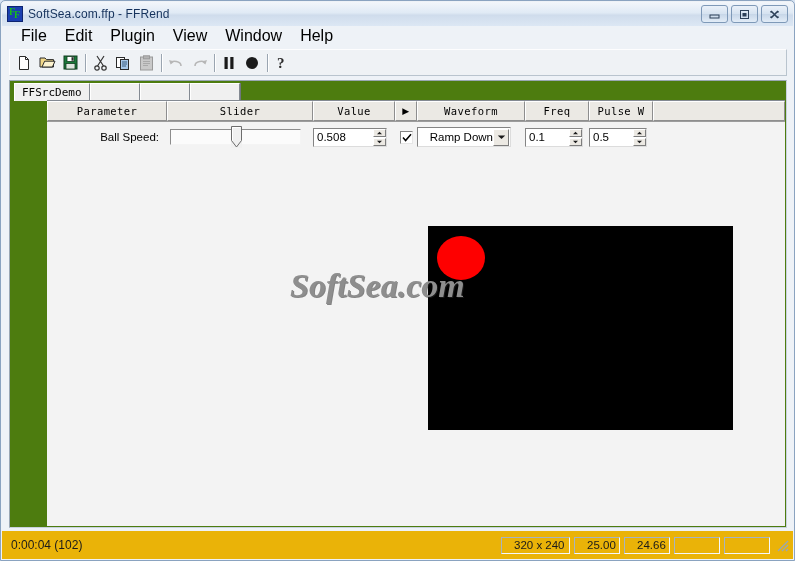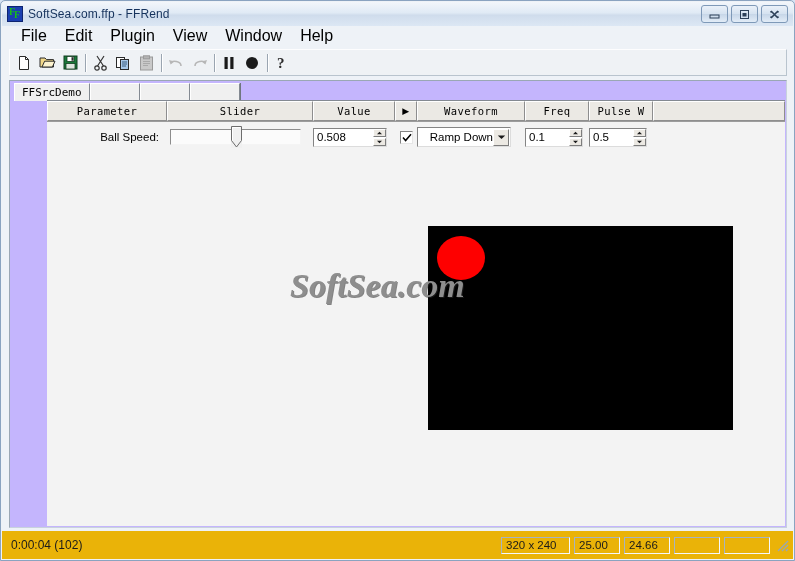--- a/index.html
+++ b/index.html
@@ -72,21 +72,21 @@
   .tb{
     width:22px;height:21px;margin-right:1px;
     display:flex;align-items:center;justify-content:center;flex:none;
   }
   .tbsep{width:7px;height:18px;flex:none;position:relative;}
   .tbsep:before{content:"";position:absolute;left:3px;top:0;width:1px;height:18px;background:#9aa5b1;}
   .tbsep:after{content:"";position:absolute;left:4px;top:0;width:1px;height:18px;background:#ffffff;}
   
   .client{
     position:absolute;left:8px;top:79px;width:778px;height:448px;
-    background:#c4b5fd;
+    background:#4d7c0f;
     border:1px solid #9aa7b4;
     border-right-color:#c8d2dd;border-bottom-color:#c8d2dd;
     box-sizing:border-box;
   }
   .tabstrip{
     position:absolute;left:0;top:0;width:100%;height:20px;
     display:flex;align-items:flex-end;padding-left:4px;box-sizing:border-box;
   }
   .tab{
     height:18px;background:#f0f0f0;
@@ -210,21 +210,21 @@
   .status-left{
     margin-left:9px;font-size:12px;color:#1b1b1b;flex:1;white-space:nowrap;
   }
   .spane{
     height:17px;margin-right:4px;
     border:1px solid #a8b3bf;
     border-right-color:#f4f7fa;border-bottom-color:#f4f7fa;
     box-sizing:border-box;
     display:flex;align-items:center;
     font-size:11.5px;color:#1b1b1b;
-    padding-left:4px;flex:none;white-space:nowrap;text-align:right;
+    padding-left:12px;flex:none;white-space:nowrap;text-align:right;
   }
   .grip{width:16px;height:16px;margin-right:3px;flex:none;}
 </style>
 </head>
 <body>
 
 <div class="window">
 
   <div class="titlebar">
     <div class="app-icon">

